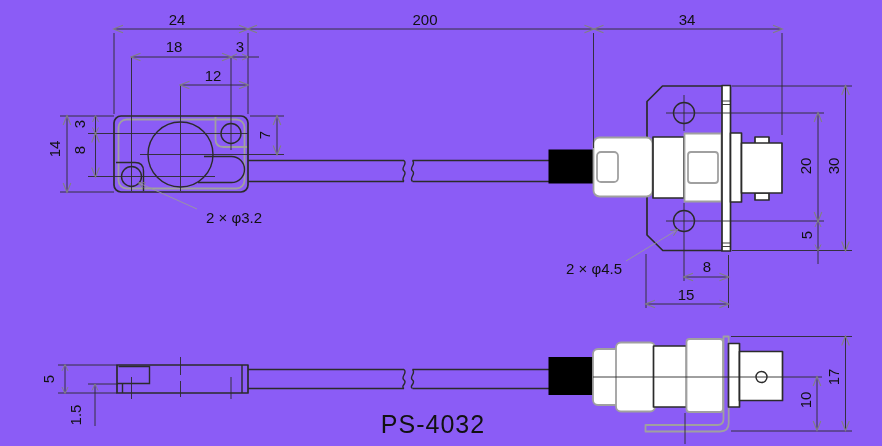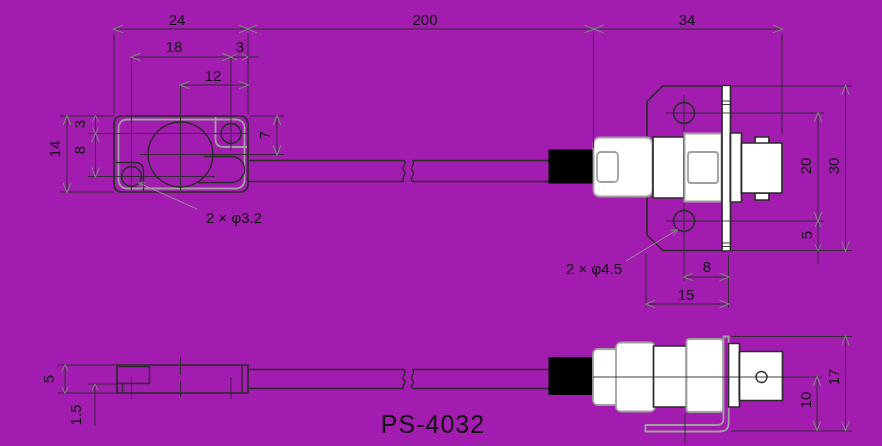--- a/index.html
+++ b/index.html
@@ -1,16 +1,16 @@
 <!DOCTYPE html>
 <html><head>
 <meta charset="utf-8">
 <style>
   html,body{margin:0;padding:0;background:#ffffff;}
-  .stage{position:relative;width:882px;height:446px;background:#a21caf;overflow:hidden;
+  .stage{position:relative;width:882px;height:446px;background:#8b5cf6;overflow:hidden;
          font-family:"Liberation Sans", sans-serif;}
   svg{display:block;}
   .ol  {stroke:#2b2b2b;stroke-width:1.7;fill:none;stroke-linejoin:round;}
   .ol2 {stroke:#2b2b2b;stroke-width:1.4;fill:none;}
   .olf {stroke:#2b2b2b;stroke-width:1.7;fill:#ffffff;stroke-linejoin:round;}
   .gl  {stroke:#a0a0a0;stroke-width:1.8;fill:none;stroke-linejoin:round;}
   .glf {stroke:#a0a0a0;stroke-width:1.8;fill:#ffffff;stroke-linejoin:round;}
   .blk {fill:#000000;stroke:#000000;}
   .thin{stroke:#2b2b2b;stroke-width:0.9;fill:none;}
   .lead{stroke:#9a9a9a;stroke-width:0.9;fill:none;}

